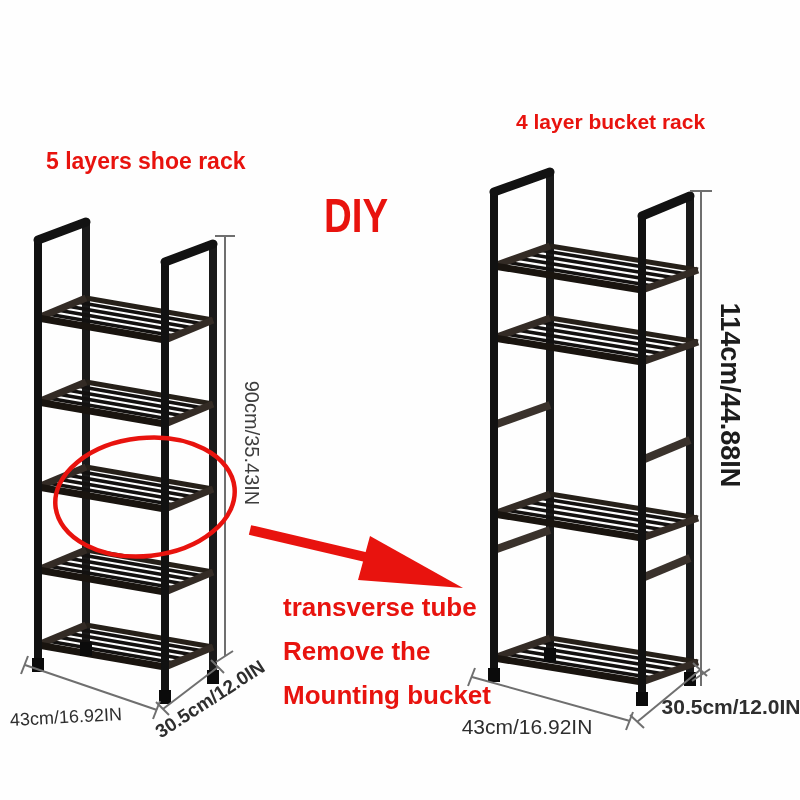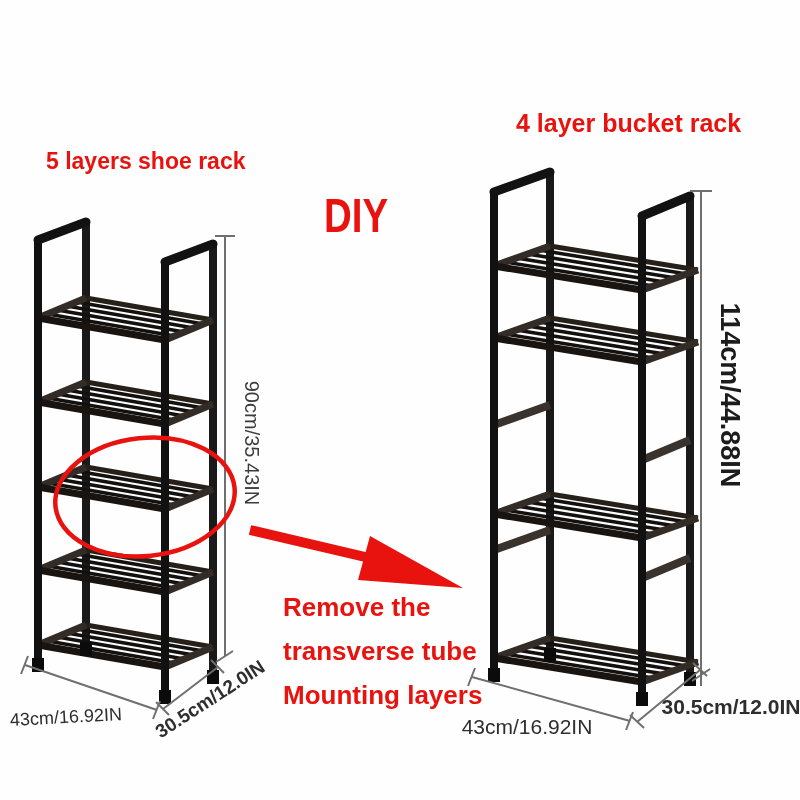--- a/index.html
+++ b/index.html
@@ -4,21 +4,21 @@
 <style>
   html,body{margin:0;padding:0;background:#ffffff;}
   #stage{position:relative;width:800px;height:800px;background:#fefefe;overflow:hidden;
          font-family:"Liberation Sans",sans-serif;}
   #art{position:absolute;left:0;top:0;}
   .lbl{position:absolute;white-space:nowrap;line-height:1;}
   .red{color:#e8130e;font-weight:bold;}
   .dim{color:#2e2e2e;}
   .ctr{transform:translate(-50%,-50%);}
   #title-left{left:46px;top:150px;font-size:23px;}
-  #title-right{left:516px;top:111px;font-size:25px;}
+  #title-right{left:516px;top:111px;font-size:21px;}
   #diy-label{left:356px;top:192px;font-size:48px;transform:translate(-50%,0) scaleX(0.8);letter-spacing:0px;}
   #note-block{left:283px;top:585px;font-size:26px;line-height:44px;}
   #label-height-left{left:252px;top:443px;font-size:20px;color:#3d3d3d;
       transform:translate(-50%,-50%) rotate(90deg);}
   #label-height-right{left:729px;top:395px;font-size:27px;font-weight:bold;color:#1c1c1c;
       transform:translate(-50%,-50%) rotate(90deg);}
   #label-width-left{left:66px;top:717px;font-size:18px;
       transform:translate(-50%,-50%) rotate(-3deg);}
   #label-depth-left{left:210px;top:699px;font-size:19px;font-weight:bold;
       transform:translate(-50%,-50%) rotate(-33deg);}
@@ -165,23 +165,23 @@
       <line x1="250" y1="530" x2="378" y2="560" stroke="#e8130e" stroke-width="10"></line>
       <polygon points="370,536 463,588 358,580"></polygon>
     </g>
   </svg>
 
   <div id="title-left" class="lbl red">5 layers shoe rack</div>
   <div id="title-right" class="lbl red">4 layer bucket rack</div>
   <div id="diy-label" class="lbl red">DIY</div>
 
   <div id="note-block" class="lbl red">
+    <div>transverse tube</div>
     <div>Remove the</div>
-    <div>transverse tube</div>
-    <div>Mounting layers</div>
+    <div>Mounting bucket</div>
   </div>
 
   <div id="label-height-left" class="lbl dim">90cm/35.43IN</div>
   <div id="label-height-right" class="lbl dim">114cm/44.88IN</div>
   <div id="label-width-left" class="lbl dim">43cm/16.92IN</div>
   <div id="label-depth-left" class="lbl dim">30.5cm/12.0IN</div>
   <div id="label-width-right" class="lbl dim ctr">43cm/16.92IN</div>
   <div id="label-depth-right" class="lbl dim ctr">30.5cm/12.0IN</div>
 </div>
 

